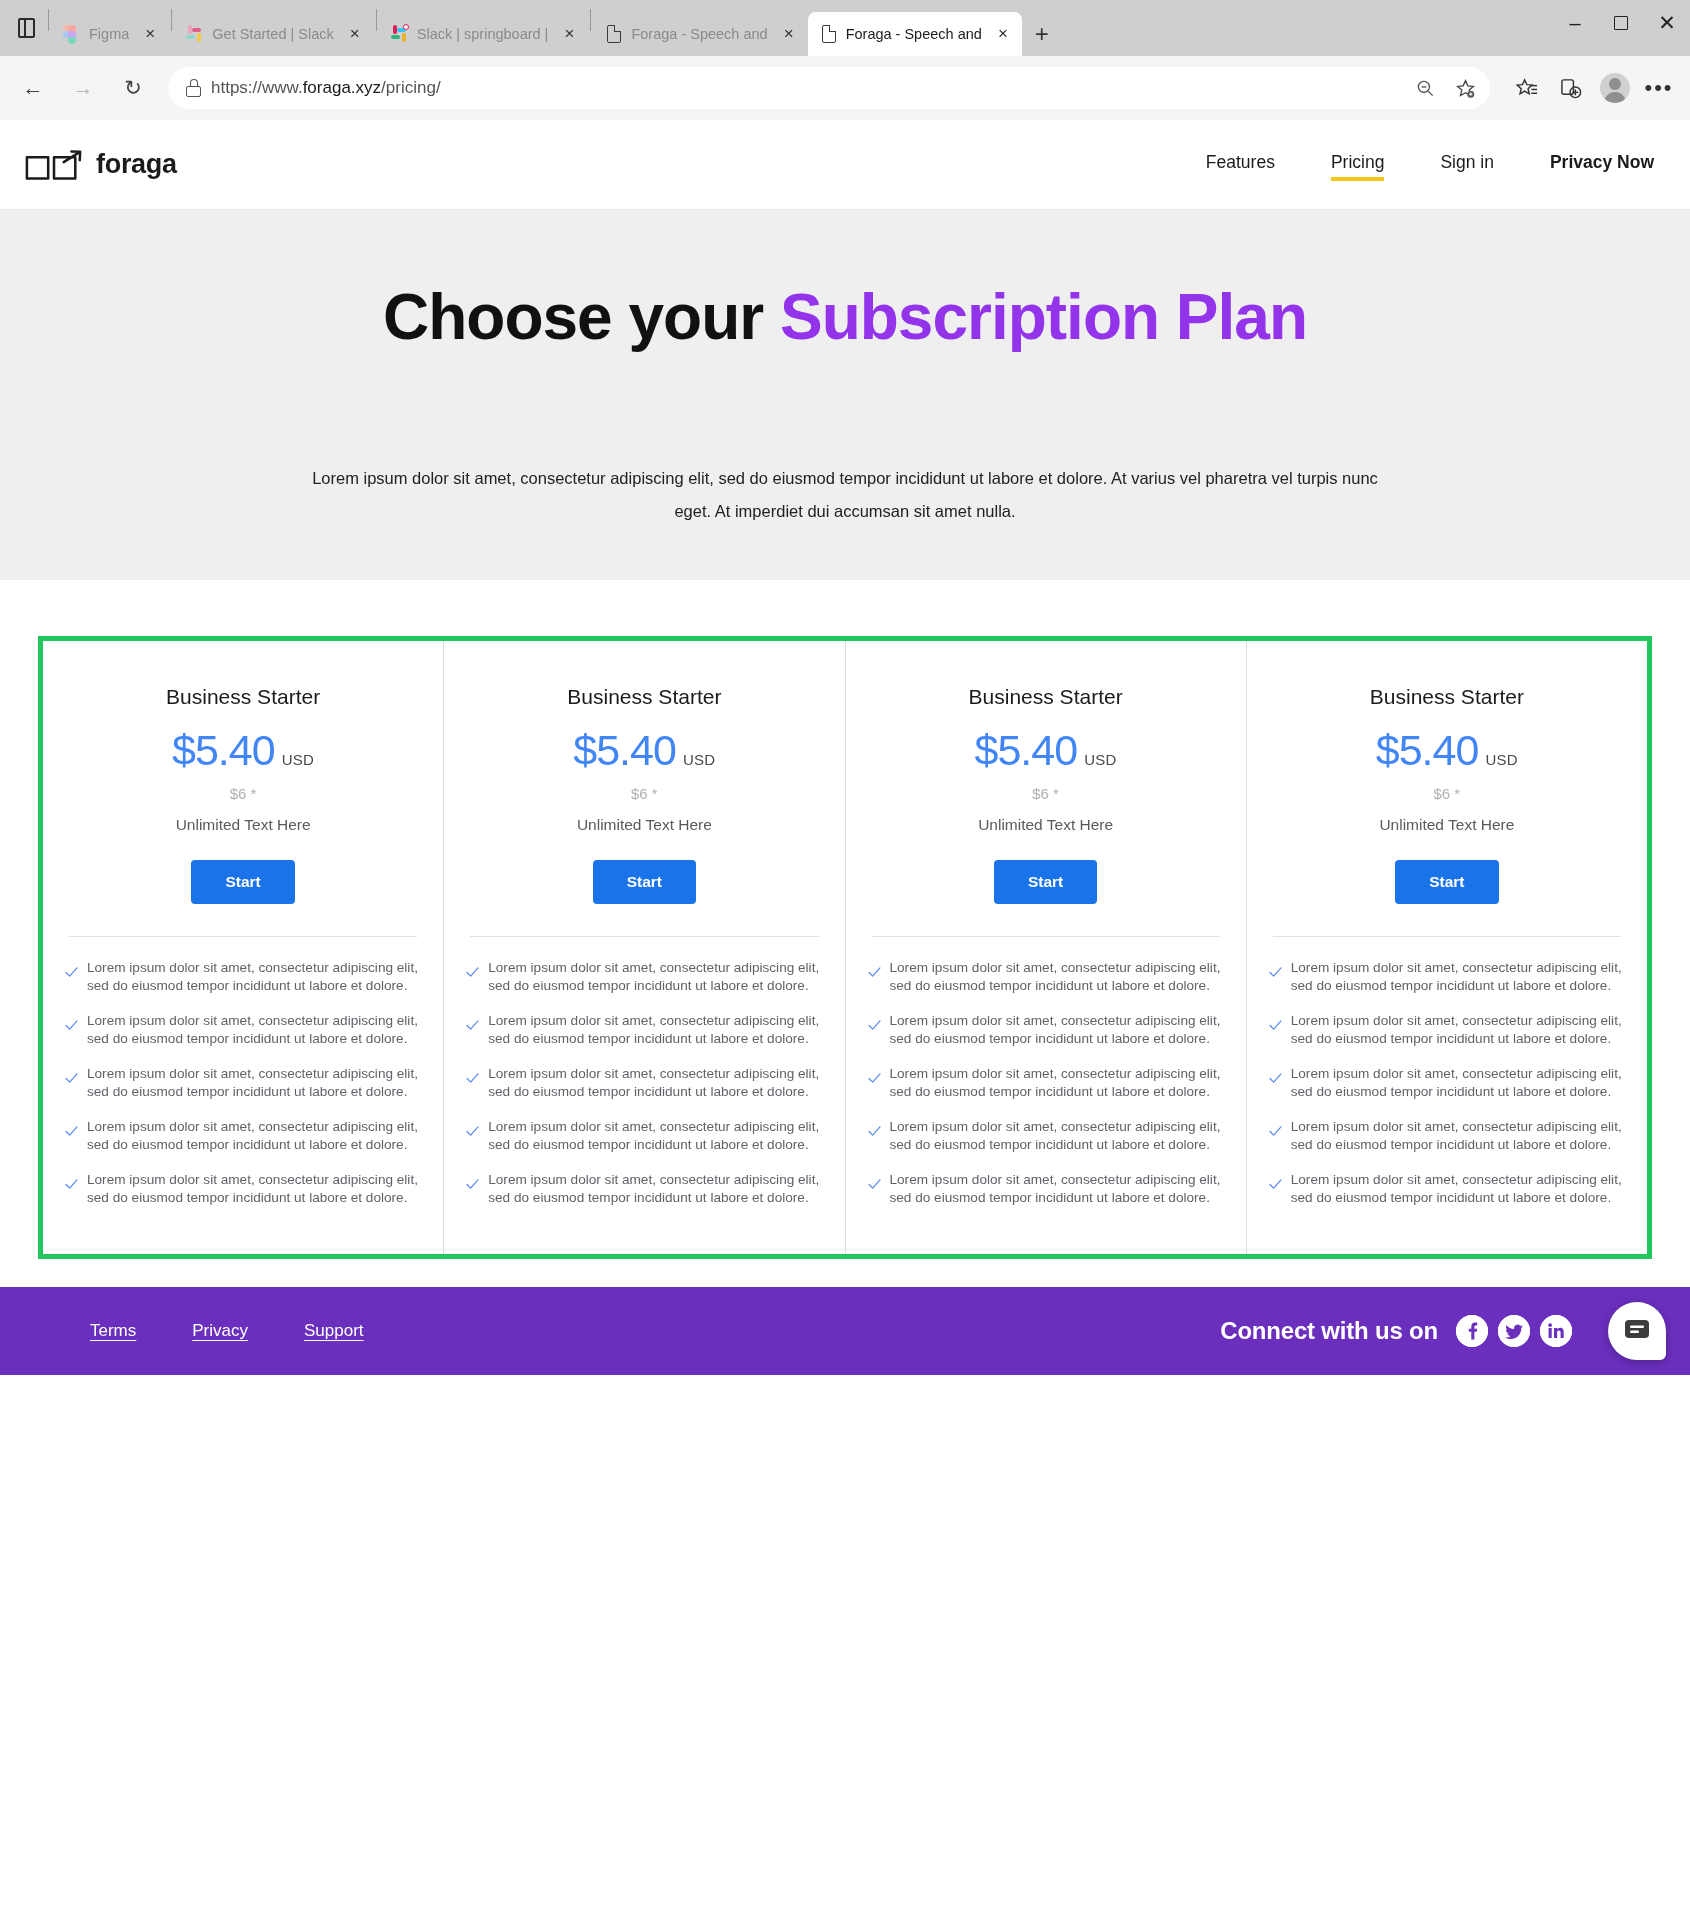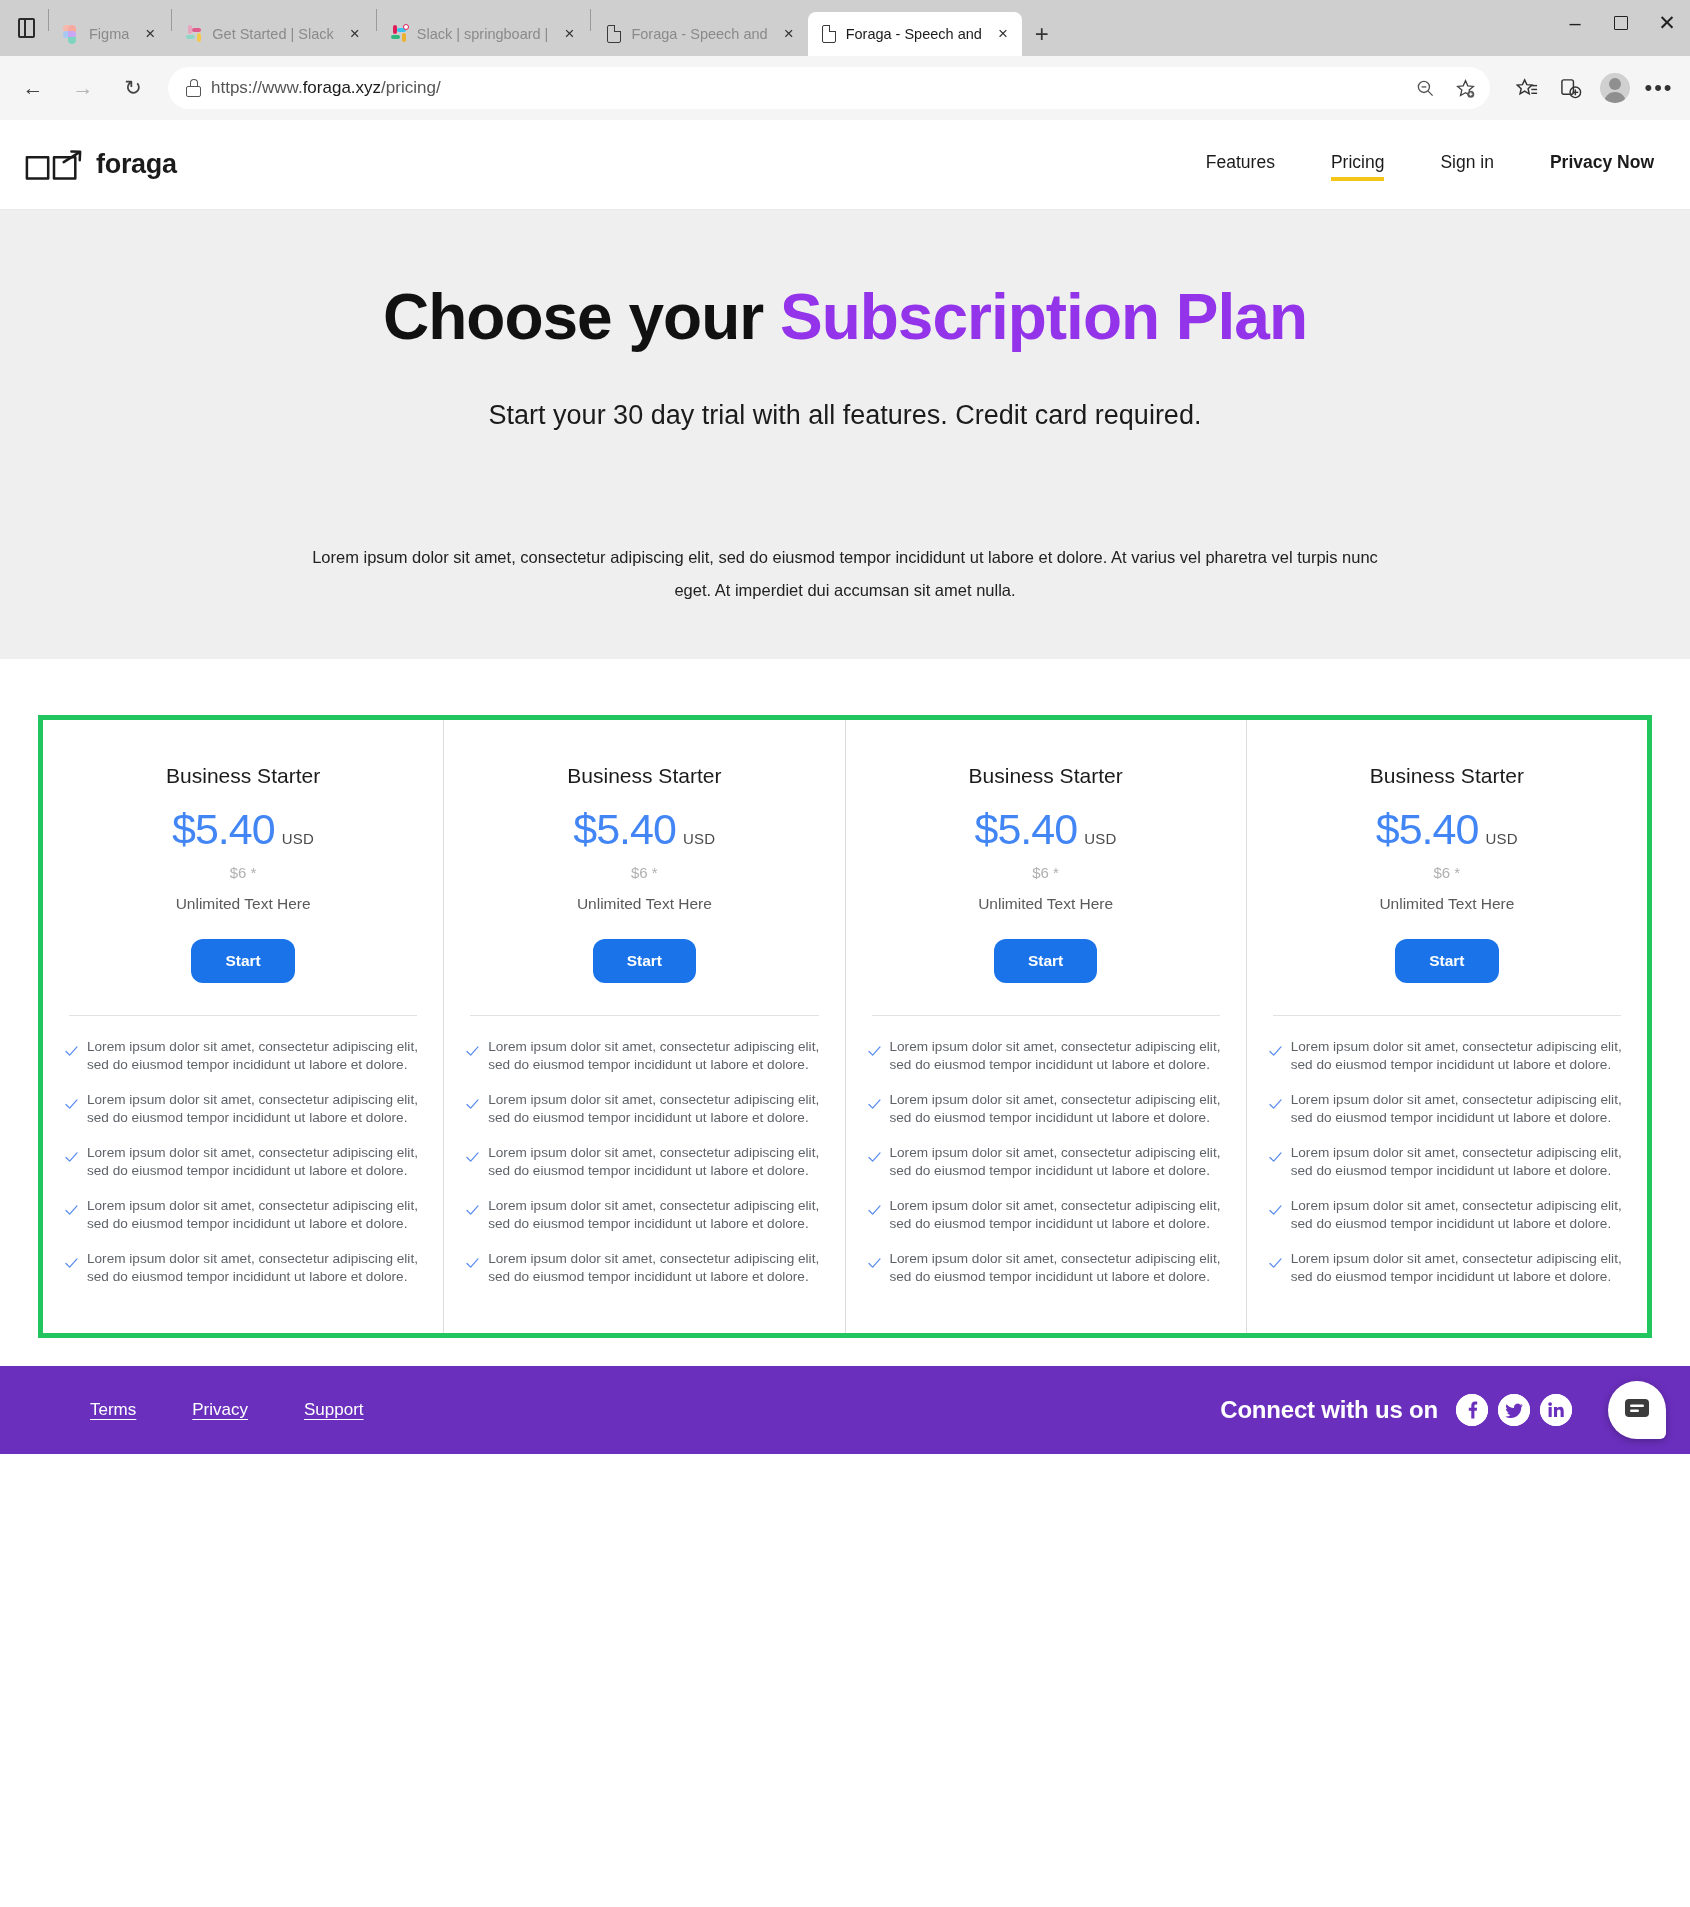--- a/index.html
+++ b/index.html
@@ -149,21 +149,21 @@
   }
   .card + .card { border-left:1px solid #dcdcdc; }
   .card-title { text-align:center; font-size:21px; color:#1b1b1b; font-weight:400; }
   .card-price { text-align:center; margin-top:20px; line-height:1; }
   .card-price .amount { font-size:43px; color:#4285f4; font-weight:400; letter-spacing:-1px;}
   .card-price .cur { font-size:15px; color:#4a4a4a; margin-left:7px; letter-spacing:0.3px;}
   .card-was { text-align:center; margin-top:13px; font-size:15px; color:#b0b0b0; }
   .card-note { text-align:center; margin-top:14px; font-size:15.5px; color:#5a5a5a; }
   .card-btn-wrap { display:flex; justify-content:center; margin-top:26px; }
   .btn-blue {
-    background:#1a73e8; color:#fff; border:none; border-radius:12px;
+    background:#1a73e8; color:#fff; border:none; border-radius:4px;
     padding: 13px 34px; font-size:15.5px; font-weight:700;
     font-family:"Liberation Sans", sans-serif; cursor:pointer;
   }
   .card-sep { height:1px; background:#e2e2e2; margin: 32px 4px 0; }
   .features { margin-top: 22px; }
   .feature { display:flex; gap:9px; margin-bottom:17px; }
   .feature .check { flex:0 0 13px; margin-top:5px; }
   .feature .txt { font-size:13.6px; line-height:1.32; color:#5f6368; }
 
   .site-footer {
@@ -334,21 +334,20 @@
       <div class="site-nav">
         <a class="nav-link">Features</a>
         <a class="nav-link active">Pricing</a>
         <a class="nav-link">Sign in</a>
         <a class="nav-link cta">Privacy Now</a>
       </div>
     </div>
 
     <div class="hero">
       <h1><span>Choose your </span><span class="accent">Subscription Plan</span></h1>
-      <div class="sub">Start your 30 day trial with all features. Credit card required.</div>
       <p class="blurb">Lorem ipsum dolor sit amet, consectetur adipiscing elit, sed do eiusmod tempor incididunt ut labore et dolore. At varius vel pharetra vel turpis nunc eget. At imperdiet dui accumsan sit amet nulla.</p>
     </div>
 
     <div class="pricing">
       <div class="cards">
 
         <div class="card">
           <div class="card-title">Business Starter</div>
           <div class="card-price">
             <span class="amount">$5.40</span><span class="cur">USD</span>

